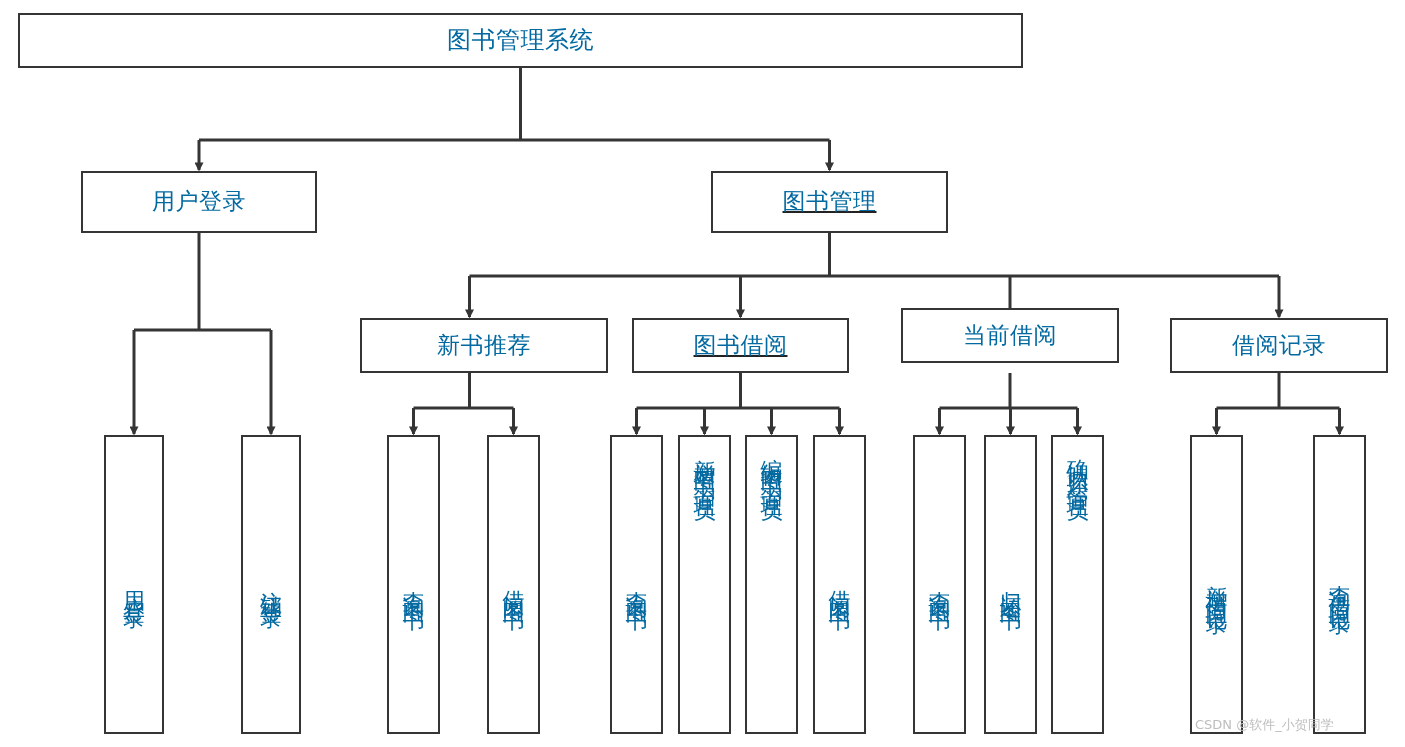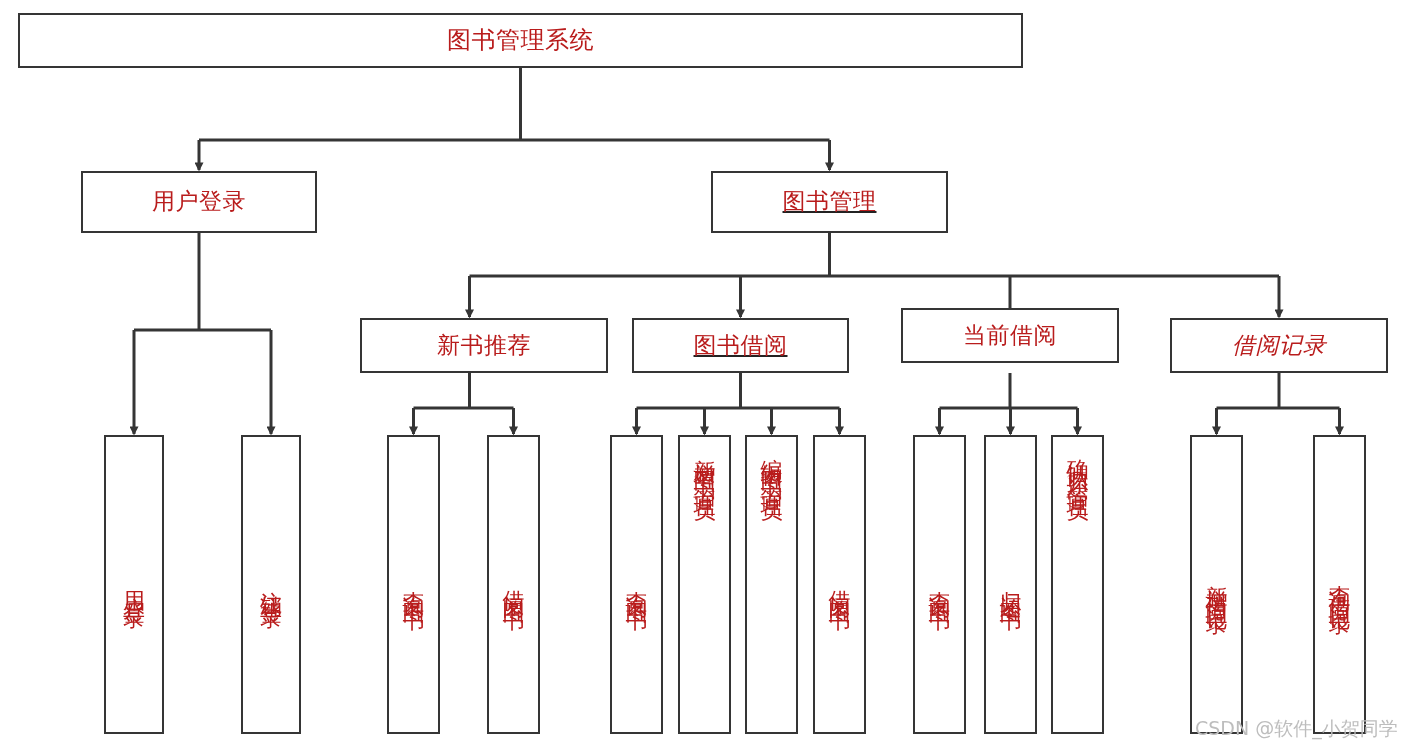--- a/index.html
+++ b/index.html
@@ -35,21 +35,21 @@
     display: flex;
     align-items: center;
     justify-content: center;
     color: #222222;
   }
   .node-label {
     display: block;
     text-align: center;
     line-height: 1.18;
     letter-spacing: 0.5px;
-    color: #b91c1c;
+    color: #0369a1;
   }
   
   .node.horiz .node-label {
     writing-mode: horizontal-tb;
   }
   
   .node.vert {
     align-items: center;
     justify-content: center;
   }
@@ -64,21 +64,21 @@
     padding-top: 4px;
   }
   .level-root .node-label { font-size: 24px; }
   .level-2 .node-label { font-size: 23px; }
   .level-3 .node-label { font-size: 23px; }
   .level-4 .node-label { font-size: 22px; }
 
   .watermark {
     position: absolute;
     color: #bdbdbd;
-    font-size: 19px;
+    font-size: 13px;
     white-space: nowrap;
     user-select: none;
   }
 </style>
 </head>
 <body>
 
 <div id="diagram-root">
   <svg class="connectors" viewBox="0 0 1405 747" xmlns="http://www.w3.org/2000/svg">
     <defs>
@@ -135,21 +135,21 @@
       </div>
       <div class="node level-3 horiz" style="left: 360px; top: 318px; width: 248px; height: 55px; border-color: rgb(53, 53, 53);">
         <span class="node-label">新书推荐</span>
       </div>
       <div class="node level-3 horiz" style="left: 632px; top: 318px; width: 217px; height: 55px; border-color: rgb(53, 53, 53); text-decoration: underline;">
         <span class="node-label">图书借阅</span>
       </div>
       <div class="node level-3 horiz" style="left: 901px; top: 308px; width: 218px; height: 55px; border-color: rgb(53, 53, 53);">
         <span class="node-label">当前借阅</span>
       </div>
-      <div class="node level-3 horiz" style="left: 1170px; top: 318px; width: 218px; height: 55px; border-color: rgb(53, 53, 53); font-style: italic;">
+      <div class="node level-3 horiz" style="left: 1170px; top: 318px; width: 218px; height: 55px; border-color: rgb(53, 53, 53);">
         <span class="node-label">借阅记录</span>
       </div>
       <div class="node level-4 vert" style="left: 104px; top: 435px; width: 60px; height: 299px; border-color: rgb(53, 53, 53);">
         <span class="node-label">用户登录</span>
       </div>
       <div class="node level-4 vert" style="left: 241px; top: 435px; width: 60px; height: 299px; border-color: rgb(53, 53, 53);">
         <span class="node-label">注销登录</span>
       </div>
       <div class="node level-4 vert" style="left: 387px; top: 435px; width: 53px; height: 299px; border-color: rgb(53, 53, 53);">
         <span class="node-label">查询图书</span>

